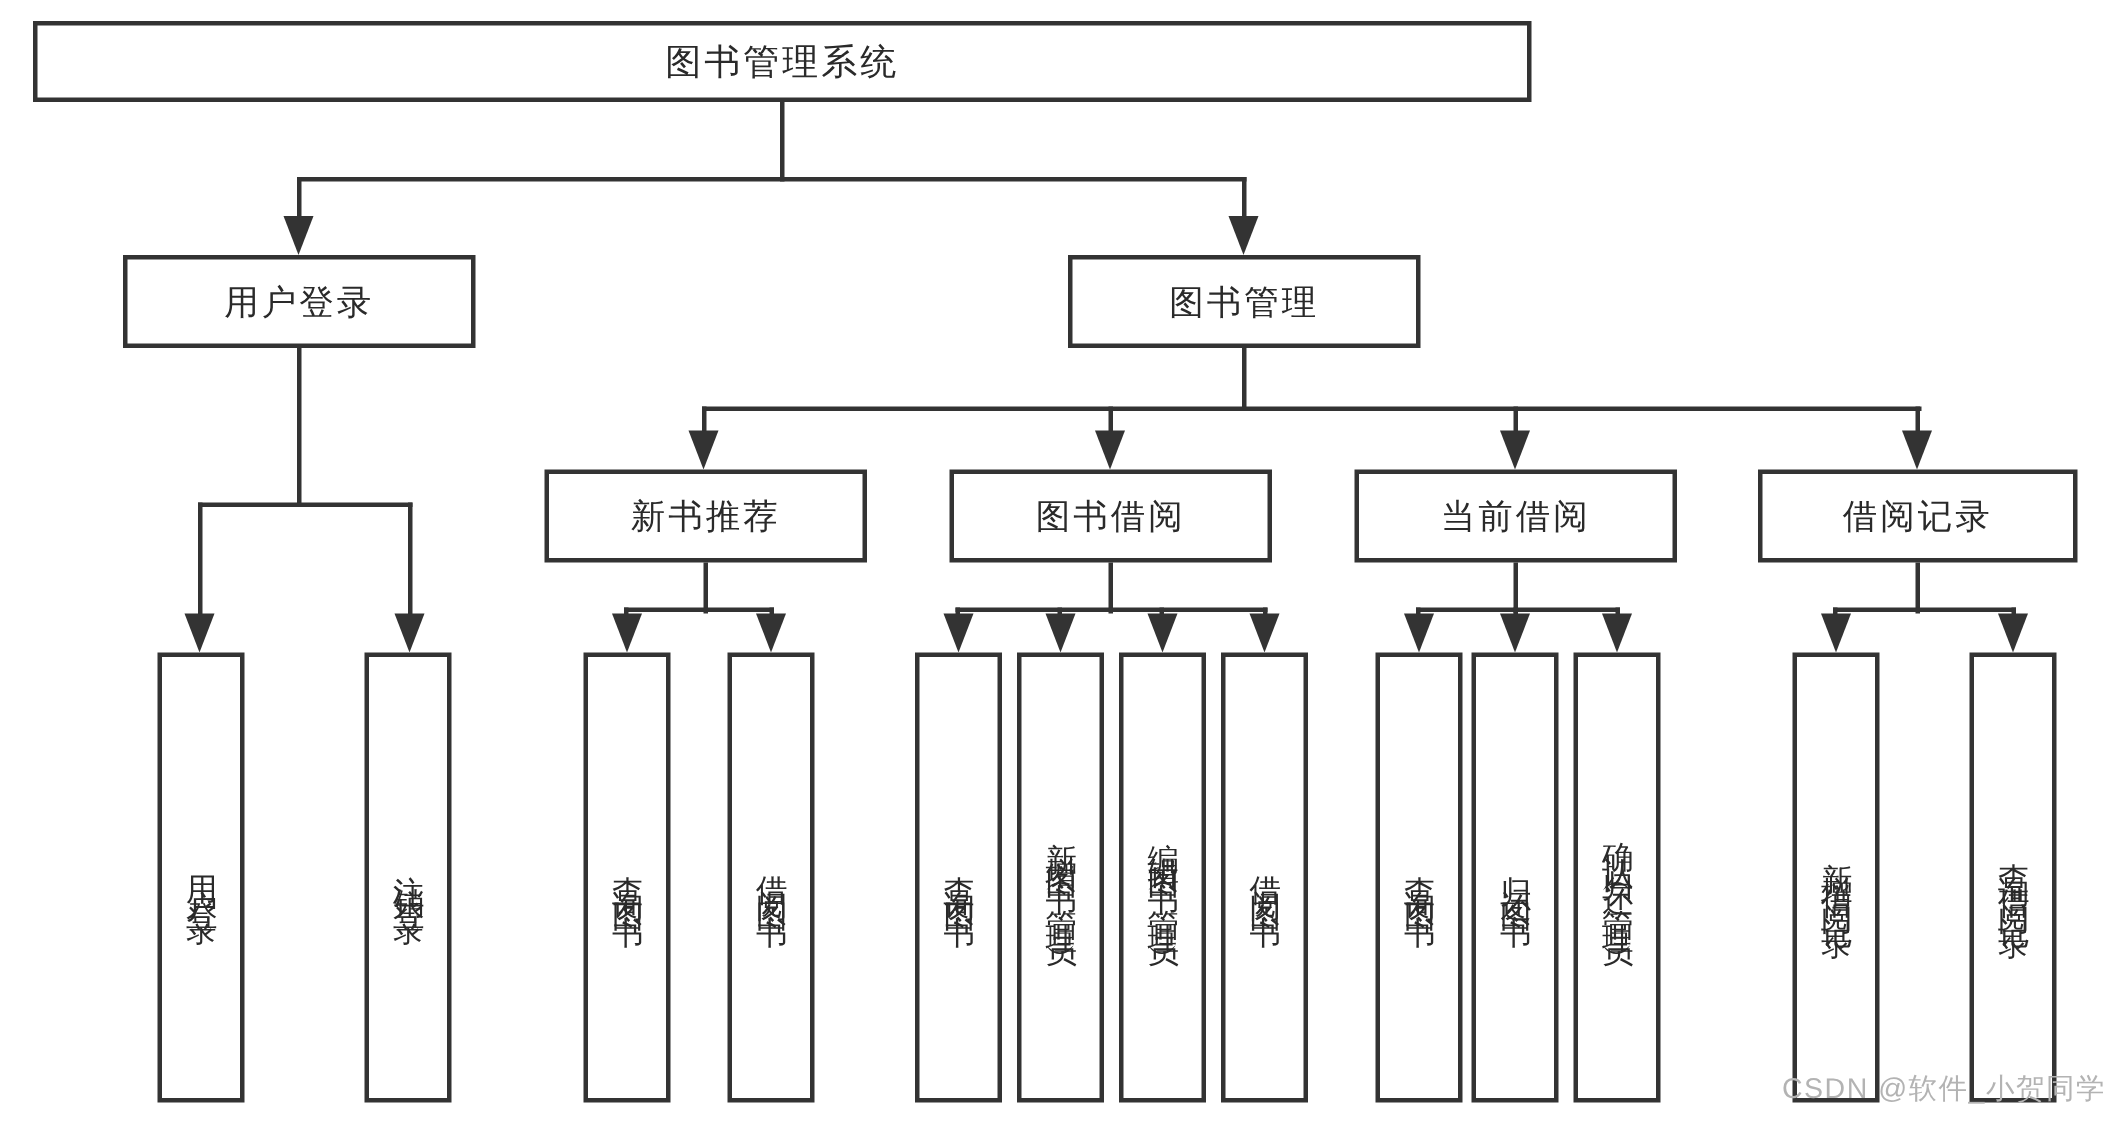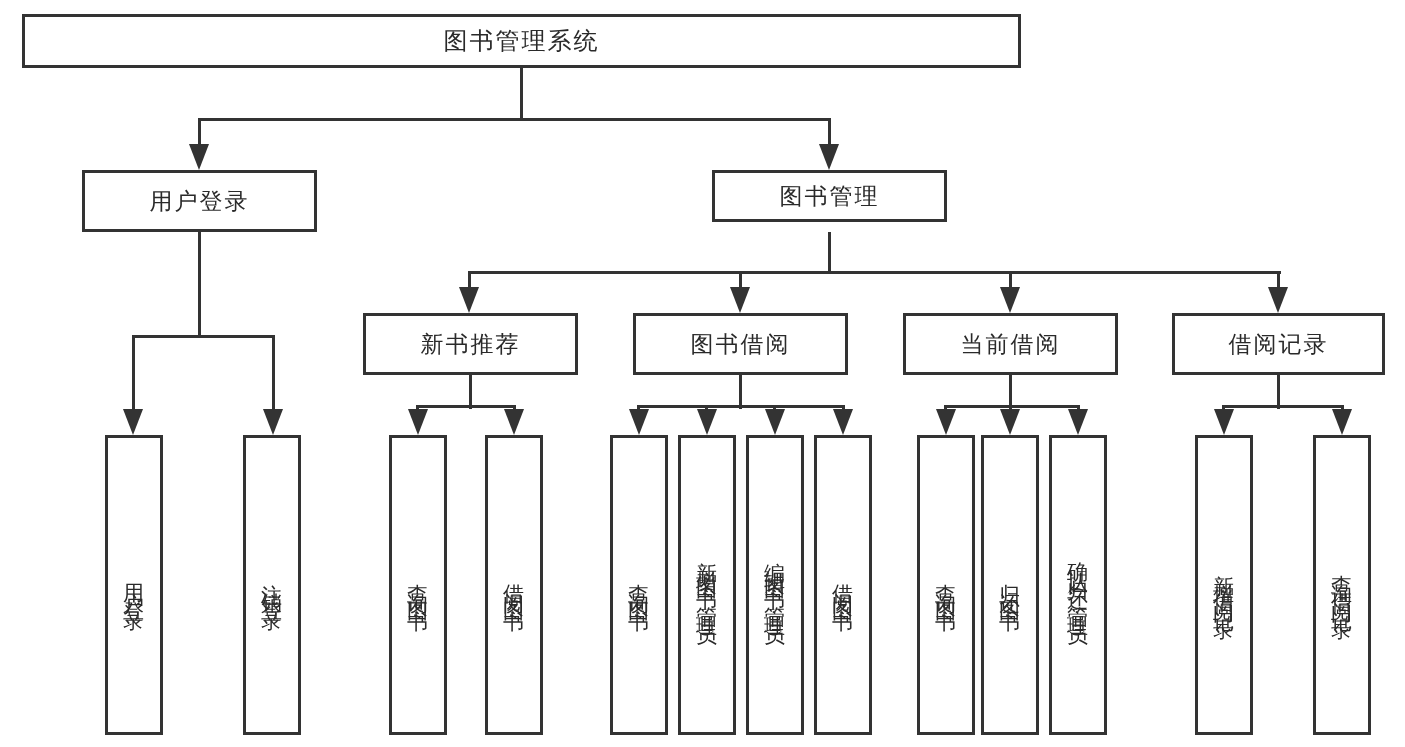--- a/index.html
+++ b/index.html
@@ -73,21 +73,21 @@
   <div class="vline" style="left:520px;top:68px;height:53px;"></div>
   <div class="hline" style="left:198px;top:118px;width:633px;"></div>
   <div class="vline" style="left:198px;top:118px;height:30px;"></div>
   <div class="arrow" style="left:189px;top:144px;"></div>
   <div class="vline" style="left:828px;top:118px;height:30px;"></div>
   <div class="arrow" style="left:819px;top:144px;"></div>
 
   <div class="box hbox" style="left:82px;top:170px;width:235px;height:62px;">
     <span class="lbl">用户登录</span>
   </div>
-  <div class="box hbox" style="left:712px;top:170px;width:235px;height:52px;">
+  <div class="box hbox" style="left:712px;top:170px;width:235px;height:62px;">
     <span class="lbl">图书管理</span>
   </div>
 
   <div class="vline" style="left:198px;top:232px;height:106px;"></div>
   <div class="hline" style="left:132px;top:335px;width:143px;"></div>
   <div class="vline" style="left:132px;top:335px;height:76px;"></div>
   <div class="arrow" style="left:123px;top:409px;"></div>
   <div class="vline" style="left:272px;top:335px;height:76px;"></div>
   <div class="arrow" style="left:263px;top:409px;"></div>
 
@@ -186,14 +186,15 @@
     <span class="vlbl">确认归还（管理员）</span>
   </div>
 
   <div class="box leaf" style="left:1195px;top:435px;">
     <span class="vlbl">新增借阅记录</span>
   </div>
   <div class="box leaf" style="left:1313px;top:435px;">
     <span class="vlbl">查询借阅记录</span>
   </div>
 
+  <div class="watermark">CSDN @软件_小贺同学</div>
 
 </div>
 
 </body></html>

